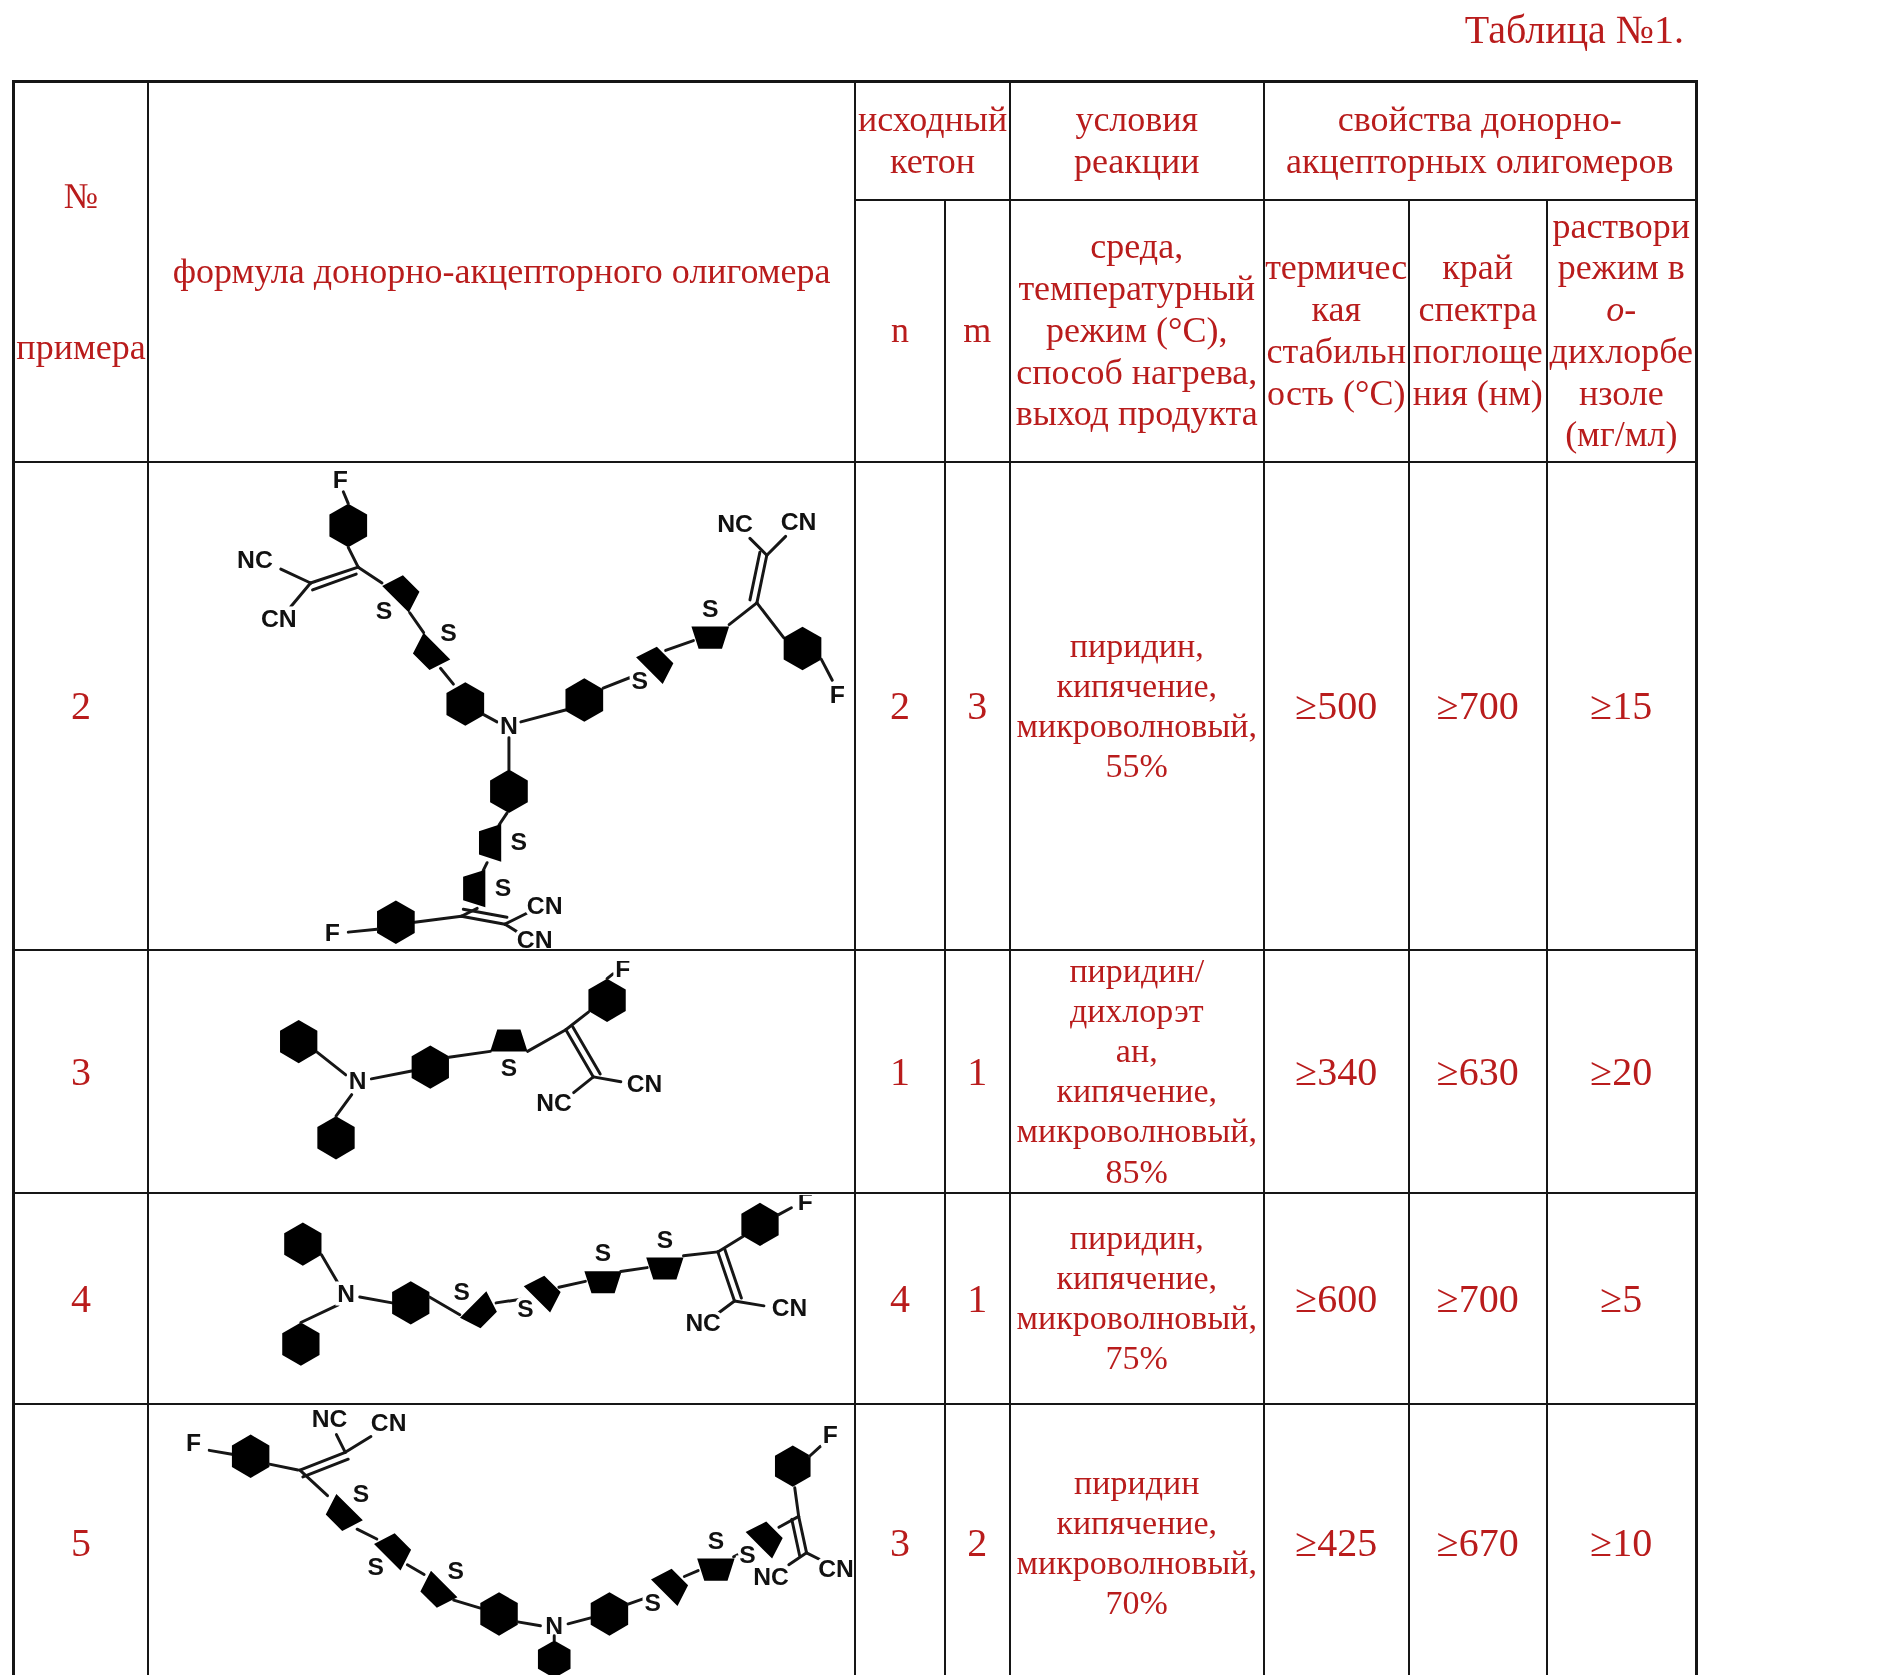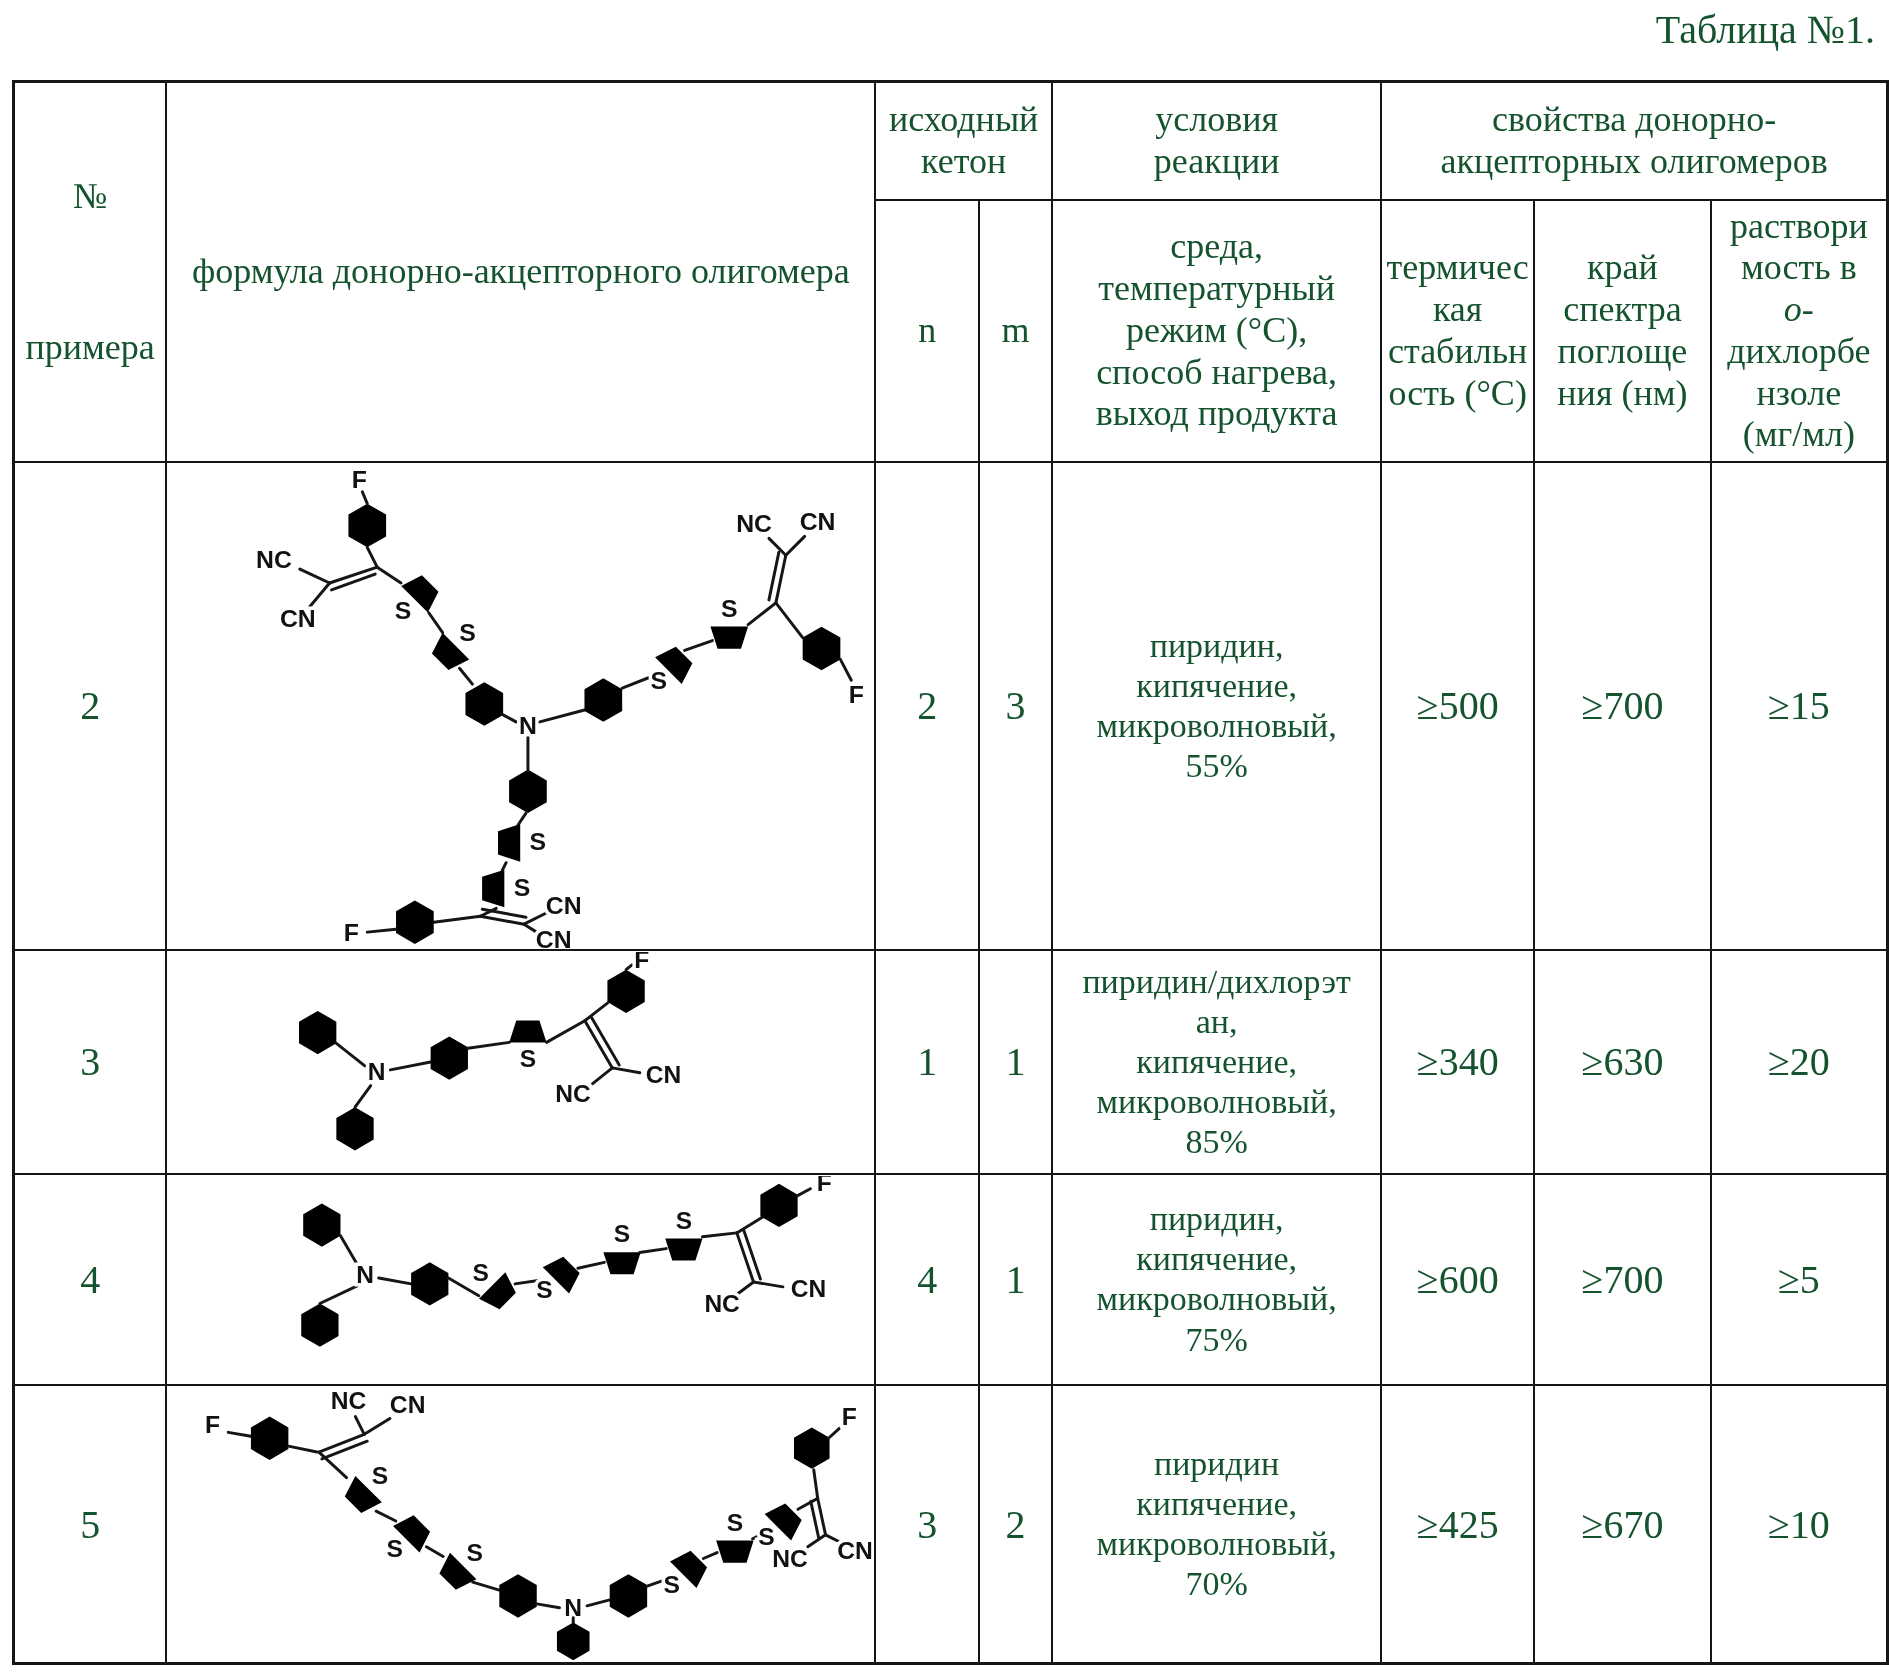--- a/index.html
+++ b/index.html
@@ -1,17 +1,17 @@
 <!DOCTYPE html>
 <html><head>
 <meta charset="utf-8">
 <style>
   html,body{margin:0;padding:0;background:#fff;}
-  .page{position:relative;width:1889px;height:1675px;background:#fff;
-        font-family:"Liberation Serif",serif;color:#14532d;}
+  .page{position:relative;width:1698px;height:1675px;background:#fff;
+        font-family:"Liberation Serif",serif;color:#b91c1c;}
   .title{position:absolute;top:6px;right:14px;font-size:40px;}
   table.main{position:absolute;left:12px;top:80px;border-collapse:collapse;table-layout:fixed;}
   table.main td{border:2px solid #161616;vertical-align:middle;text-align:center;
                 padding:0;overflow:hidden;}
   table.main{border:3px solid #161616;}
   .hdr{font-size:36px;line-height:1.16;white-space:pre-line;text-align:center;}
   .num{font-size:40px;}
   .cond{font-size:34px;line-height:1.18;white-space:pre-line;}
   .exhdr{font-size:36px;line-height:2.1;white-space:pre-line;}
   .ital{font-style:italic;}
@@ -101,21 +101,21 @@
 ость (°С)</div>
           </td>
       <td>
             <div class="hdr">край
 спектра
 поглоще
 ния (нм)</div>
           </td>
       <td>
         <div class="hdr">раствори
-мость в</div>
+режим в</div>
         <div class="hdr ital">о-</div>
         <div class="hdr">дихлорбе
 нзоле
 (мг/мл)</div>
       </td>
     </tr>
 
     <tr style="height:488px">
       <td class="num">2</td>
       <td>

